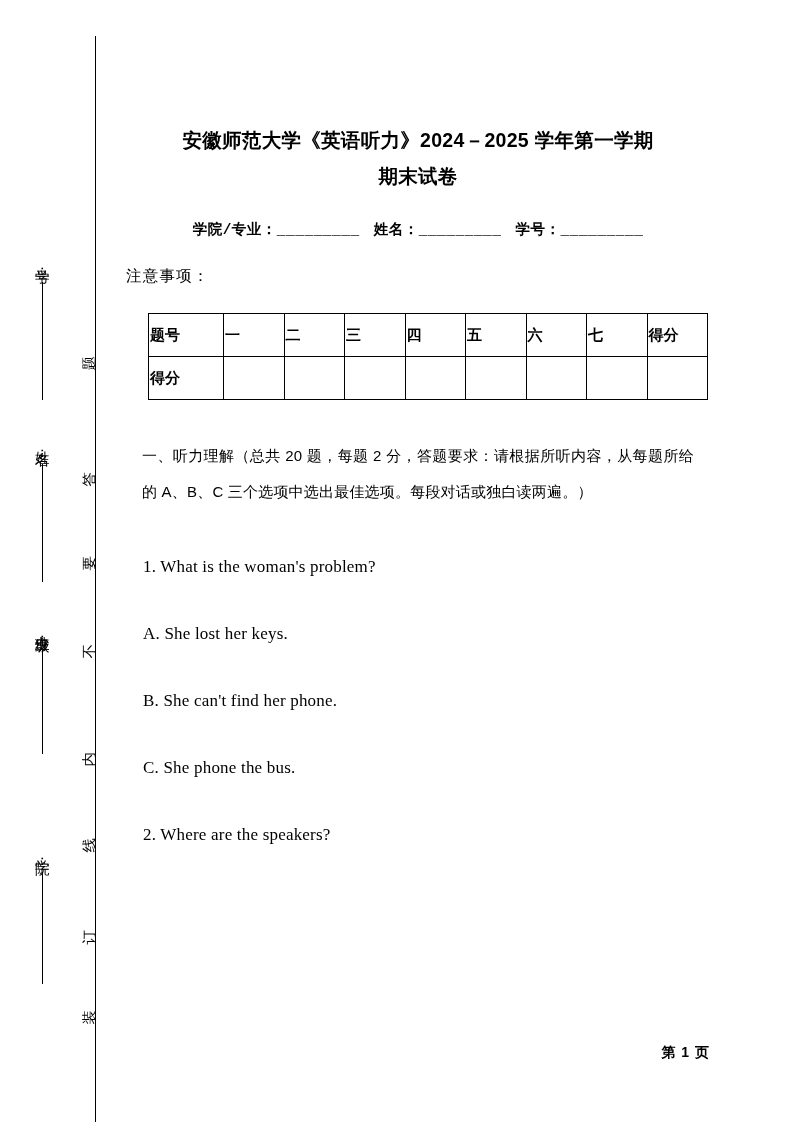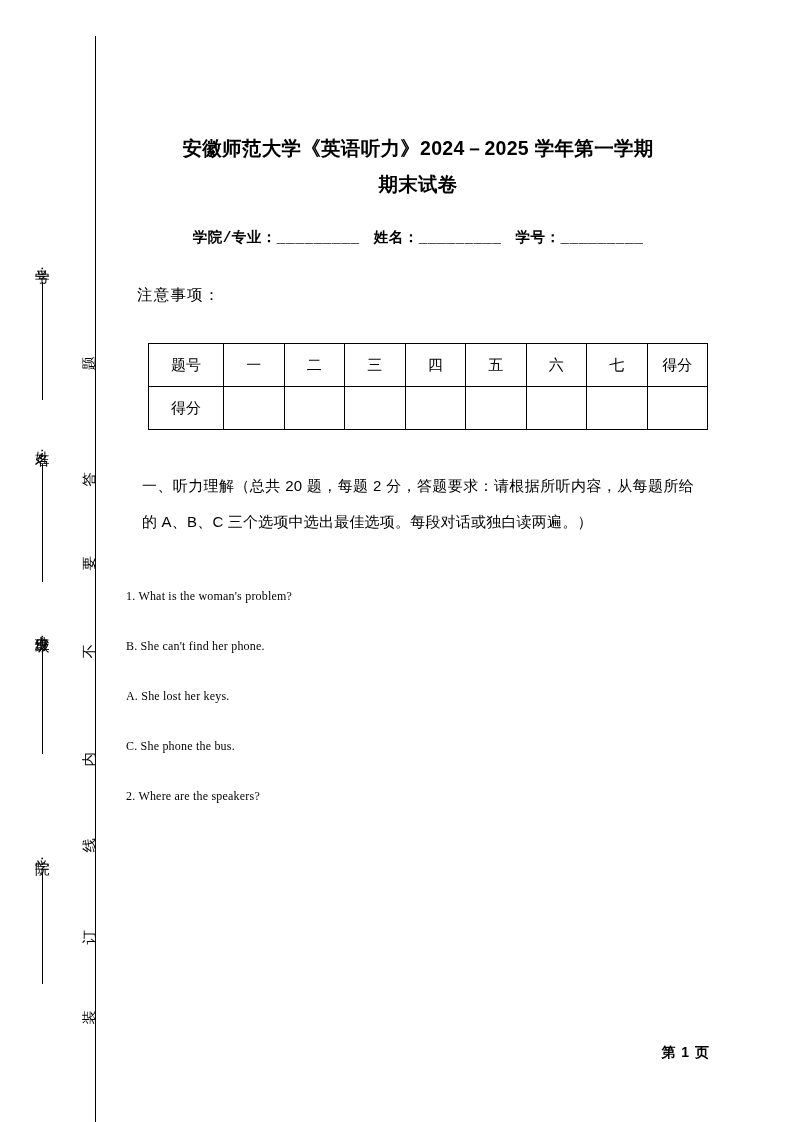--- a/index.html
+++ b/index.html
@@ -71,21 +71,21 @@
     font-size: 14.5px;
     line-height: 1;
     transform: rotate(-90deg);
     color: #000;
   }
 
   
   #doc-body {
     position: absolute;
     left: 126px;
-    top: 12px;
+    top: 4px;
     width: 584px;
   }
 
   #exam-title {
     margin: 0;
     padding-top: 118px;
     font-family: "Liberation Sans", "DejaVu Sans", sans-serif;
     font-weight: bold;
     font-size: 19.5px;
     line-height: 36px;
@@ -99,62 +99,62 @@
     text-align: center;
     font-family: Liberation Mono, monospace;
     font-weight: bold;
     font-size: 14.5px;
     letter-spacing: 0.5px;
     white-space: nowrap;
   }
   #candidate-info .gap { display: inline-block; width: 14px; }
 
   .note-line {
-    margin: 11px;
+    margin: 0;
     padding-top: 26px;
     font-size: 15.5px;
     line-height: 22px;
     letter-spacing: 1.2px;
   }
   .note-line .u { text-decoration: underline; }
 
   
   #score-table-wrap { padding-top: 26px; padding-left: 22px; }
   table#score-table {
     border-collapse: collapse;
     width: 560px;
     table-layout: fixed;
   }
   table#score-table td {
     border: 1.4px solid #000;
     height: 40px;
-    text-align: center;
+    text-align: left;
     vertical-align: middle;
     font-family: "Liberation Sans", "DejaVu Sans", sans-serif;
-    font-weight: normal;
+    font-weight: bold;
     font-size: 15px;
   }
   table#score-table td.rowhead { width: 72px; }
 
   
   #section-heading {
     margin: 16px;
     padding-top: 22px;
     font-family: "Liberation Sans", "DejaVu Sans", sans-serif;
     font-size: 15px;
     line-height: 36px;
     text-align: justify;
     text-justify: inter-ideograph;
     letter-spacing: 0.2px;
   }
 
   .q-line {
-    margin: 0;
+    margin: 17px;
     padding-top: 30px;
-    font-size: 12px;
+    font-size: 17px;
     line-height: 20px;
     letter-spacing: 0.2px;
   }
 
   
   #page-footer {
     position: absolute;
     left: 126px;
     top: 1044px;
     width: 584px;
@@ -245,22 +245,22 @@
           <td></td>
           <td></td>
         </tr>
       </tbody>
         </table>
     </div>
 
     <p id="section-heading">一、听力理解（总共 20 题，每题 2 分，答题要求：请根据所听内容，从每题所给的 A、B、C 三个选项中选出最佳选项。每段对话或独白读两遍。）</p>
 
     <p class="q-line">1. What is the woman's problem?</p>
+    <p class="q-line">A. She lost her keys.</p>
     <p class="q-line">B. She can't find her phone.</p>
-    <p class="q-line">A. She lost her keys.</p>
     <p class="q-line">C. She phone the bus.</p>
     <p class="q-line">2. Where are the speakers?</p>
 
   </div>
 
   <div id="page-footer">第 1 页</div>
 
 </div>
 
 </body></html>

